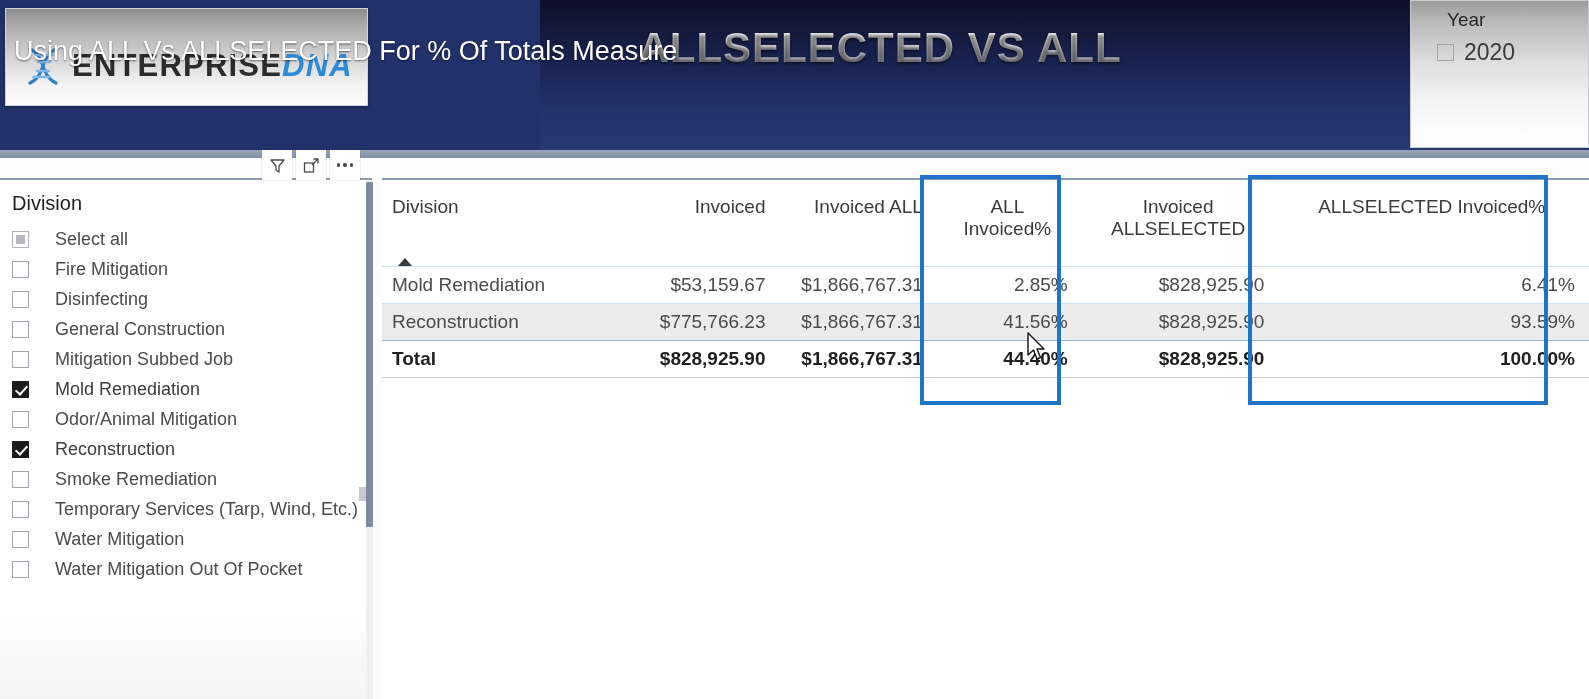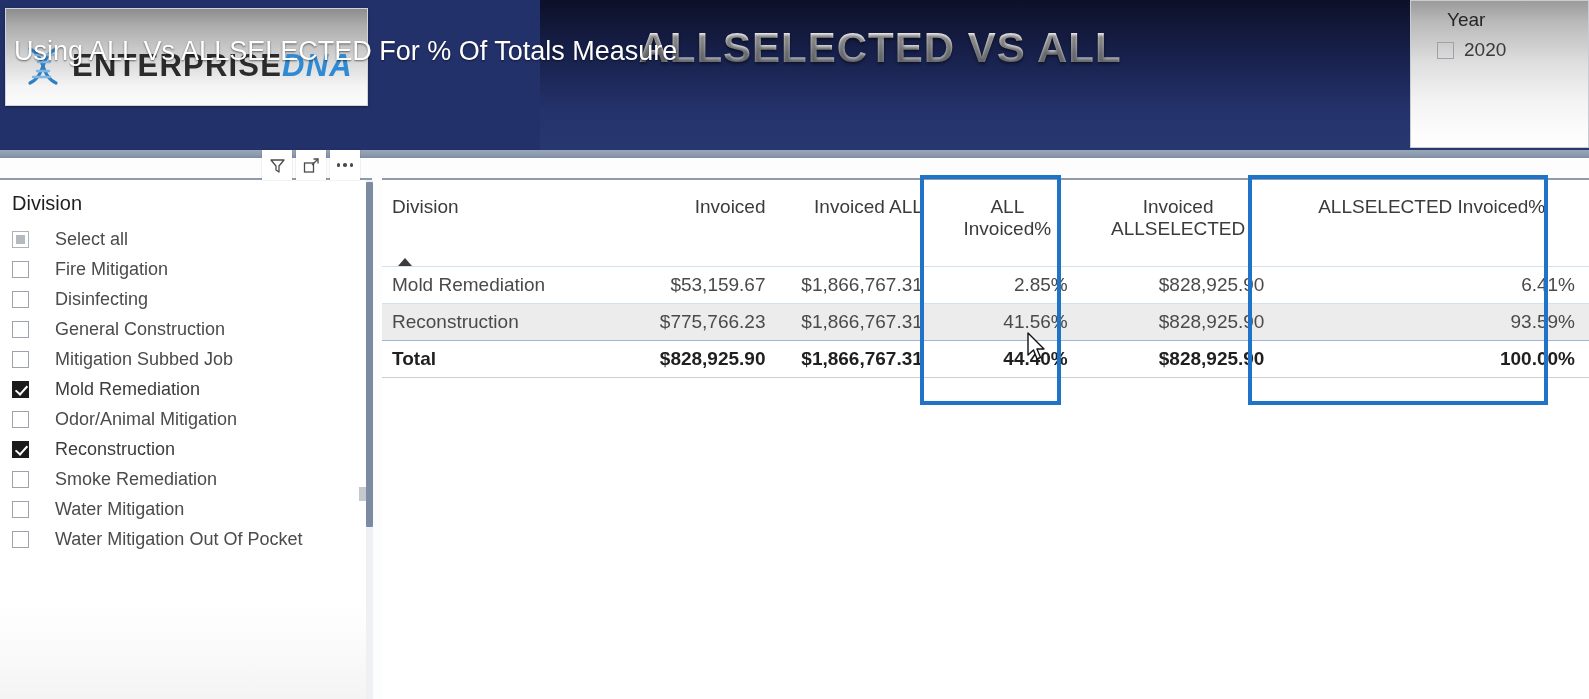--- a/index.html
+++ b/index.html
@@ -74,21 +74,21 @@
     border: 1px solid #c8ccd3;
   }
   .year-title {
     position: absolute; left: 36px; top: 8px;
     font-size: 19px; color: #252525;
   }
   .year-item {
     position: absolute; left: 26px; top: 38px;
     display: flex; align-items: center; gap: 10px;
   }
-  .year-label { font-size: 19px; color: #3a3a3a; }
+  .year-label { font-size: 23px; color: #3a3a3a; }
 
   
   .cb {
     width: 17px; height: 17px; flex: 0 0 17px;
     border: 1px solid #9ea3ab; background: transparent;
     position: relative;
   }
   .cb.checked { background: #1b1b1b; border-color: #1b1b1b; }
   .cb.checked::after {
     content: ""; position: absolute; left: 5px; top: 1px;
@@ -297,20 +297,24 @@
         <span class="cb"></span>
         <span class="div-label">Odor/Animal Mitigation</span>
       </div>
       <div class="div-item sel">
         <span class="cb checked"></span>
         <span class="div-label">Reconstruction</span>
       </div>
       <div class="div-item">
         <span class="cb"></span>
         <span class="div-label">Smoke Remediation</span>
+      </div>
+      <div class="div-item">
+        <span class="cb"></span>
+        <span class="div-label">Temporary Services (Tarp, Wind, Etc.)</span>
       </div>
       <div class="div-item">
         <span class="cb"></span>
         <span class="div-label">Water Mitigation</span>
       </div>
       <div class="div-item">
         <span class="cb"></span>
         <span class="div-label">Water Mitigation Out Of Pocket</span>
       </div>
     </div>

